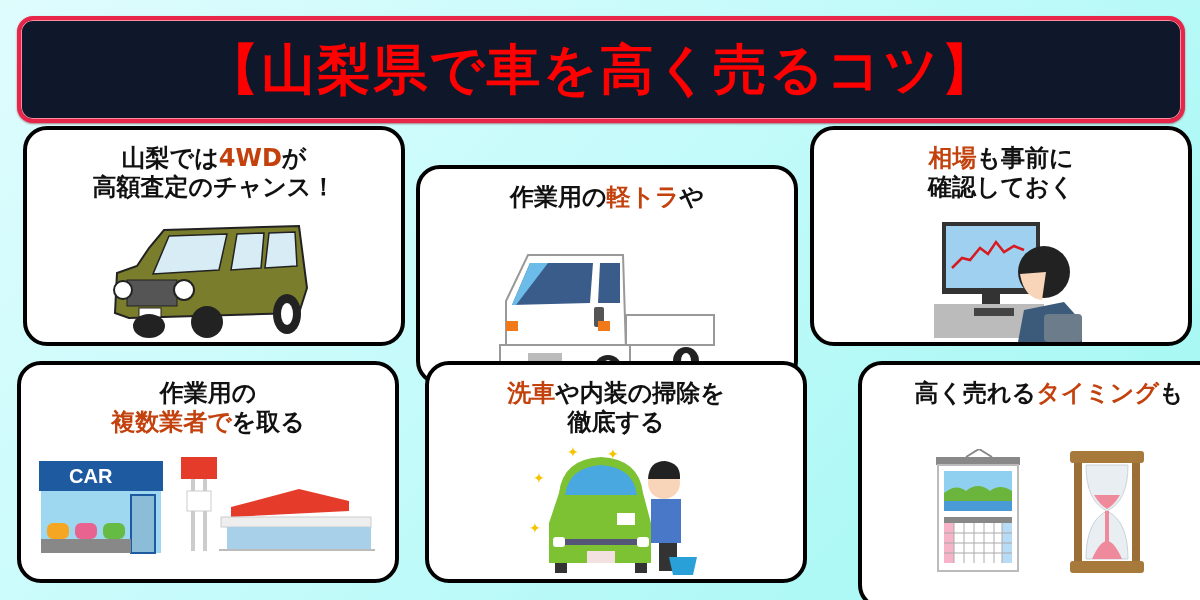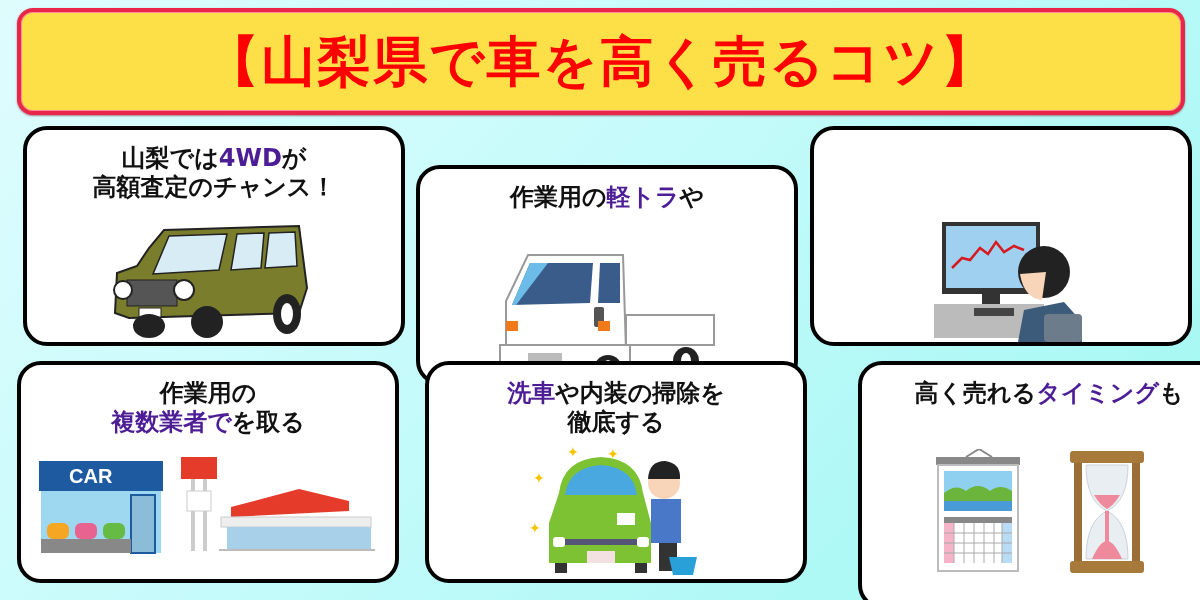--- a/index.html
+++ b/index.html
@@ -3,39 +3,39 @@
 <meta charset="utf-8">
 <style>
   * { box-sizing: border-box; margin: 0; padding: 0; }
   html, body { width: 1200px; height: 600px; overflow: hidden; }
   body {
     background: linear-gradient(135deg, #dffcfd 0%, #c8fbfb 40%, #9ff7f2 100%);
     font-family: "DejaVu Sans", "Liberation Sans", sans-serif;
     position: relative;
   }
   .header {
-    position: absolute; left: 17px; top: 8px; width: 1168px; height: 107px;
-    background: #fde047; border: 4px solid #e8264a; border-radius: 16px;
+    position: absolute; left: 17px; top: 16px; width: 1168px; height: 107px;
+    background: #0f172a; border: 4px solid #e8264a; border-radius: 16px;
     box-shadow: inset 0 0 0 1px #ff8aa0, 0 1px 2px rgba(120,0,20,.5);
     display: flex; align-items: center; justify-content: center;
   }
   .header h1 {
     color: #ff0000; font-size: 54px; font-weight: bold; letter-spacing: 2px;
     line-height: 1;
   }
   .card {
     position: absolute; width: 382px; background: #fff;
     border: 4px solid #000; border-radius: 24px; overflow: hidden;
   }
   .card .caption {
     position: absolute; left: 0; right: 0; top: 14px;
     text-align: center; font-weight: bold; font-size: 24px; line-height: 29px;
     color: #111;
   }
-  .red { color: #4c1d95; }
+  .red { color: #c2410c; }
   .illus { position: absolute; }
   svg { display: block; }
 </style>
 </head>
 <body>
 
 <div class="header">
   <h1>【山梨県で車を高く売るコツ】</h1>
 </div>
 
@@ -80,20 +80,24 @@
       <rect x="30" y="102" width="34" height="14" fill="#bbb"></rect>
       <ellipse cx="110" cy="118" rx="14" ry="14" fill="#222"></ellipse>
       <ellipse cx="110" cy="118" rx="6" ry="9" fill="#fff"></ellipse>
       <ellipse cx="188" cy="110" rx="13" ry="14" fill="#222"></ellipse>
       <ellipse cx="188" cy="110" rx="5" ry="8" fill="#fff"></ellipse>
     </svg>
   </div>
 </div>
 
 <div class="card" style="left:810px; top:126px; height:220px;">
+  <div class="caption">
+    <div><span></span><span class="red">相場</span><span>も事前に</span></div>
+    <div><span>確認しておく</span></div>
+  </div>
   <div class="illus" style="left:120px; top:92px;">
     <svg width="150" height="120" viewBox="0 0 150 120">
       <rect x="0" y="82" width="110" height="34" fill="#bbb"></rect>
       <rect x="8" y="0" width="98" height="72" fill="#333"></rect>
       <rect x="12" y="4" width="90" height="62" fill="#9fd0ef"></rect>
       <polyline points="18,46 28,36 36,38 46,26 54,32 62,20 70,30 80,24 90,28" fill="none" stroke="#d71920" stroke-width="2.5"></polyline>
       <rect x="48" y="72" width="18" height="10" fill="#333"></rect>
       <rect x="40" y="86" width="40" height="8" fill="#444"></rect>
       <circle cx="110" cy="50" r="26" fill="#222"></circle>
       <path d="M86 52 Q90 76 108 78 L112 50 Z" fill="#f8d5b8"></path>

